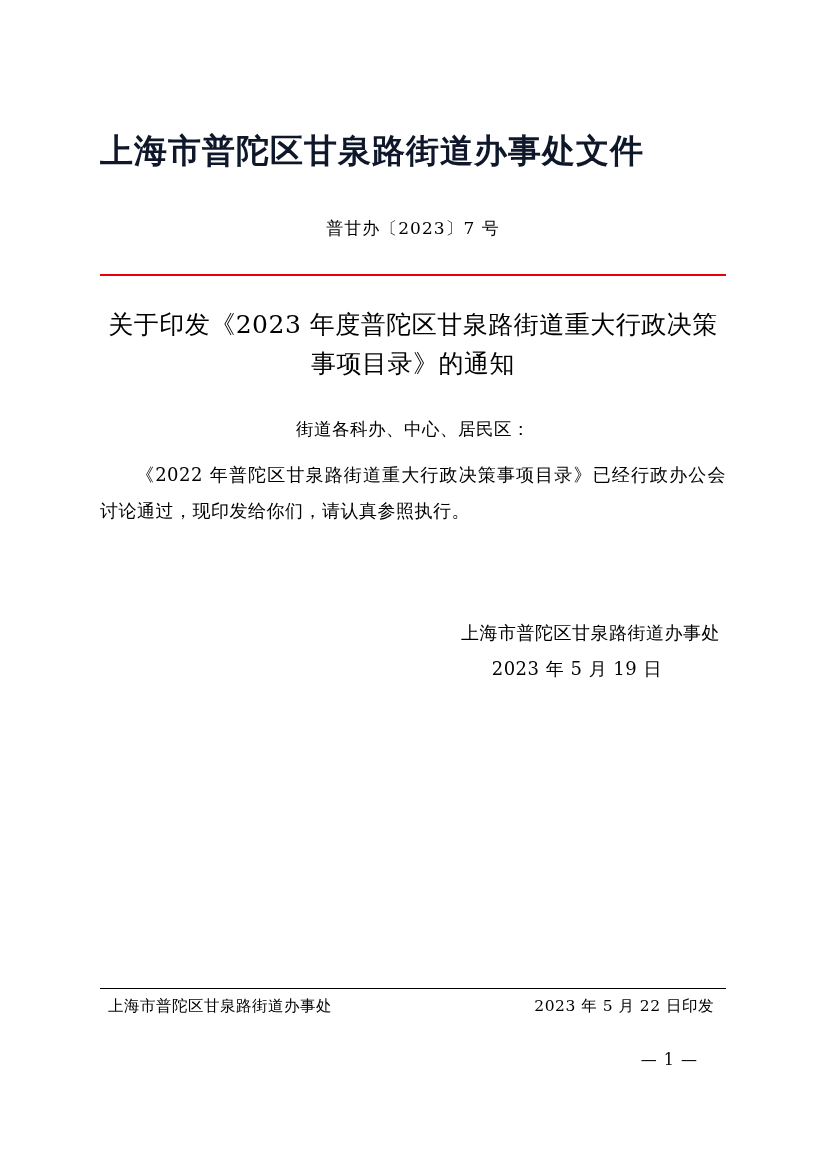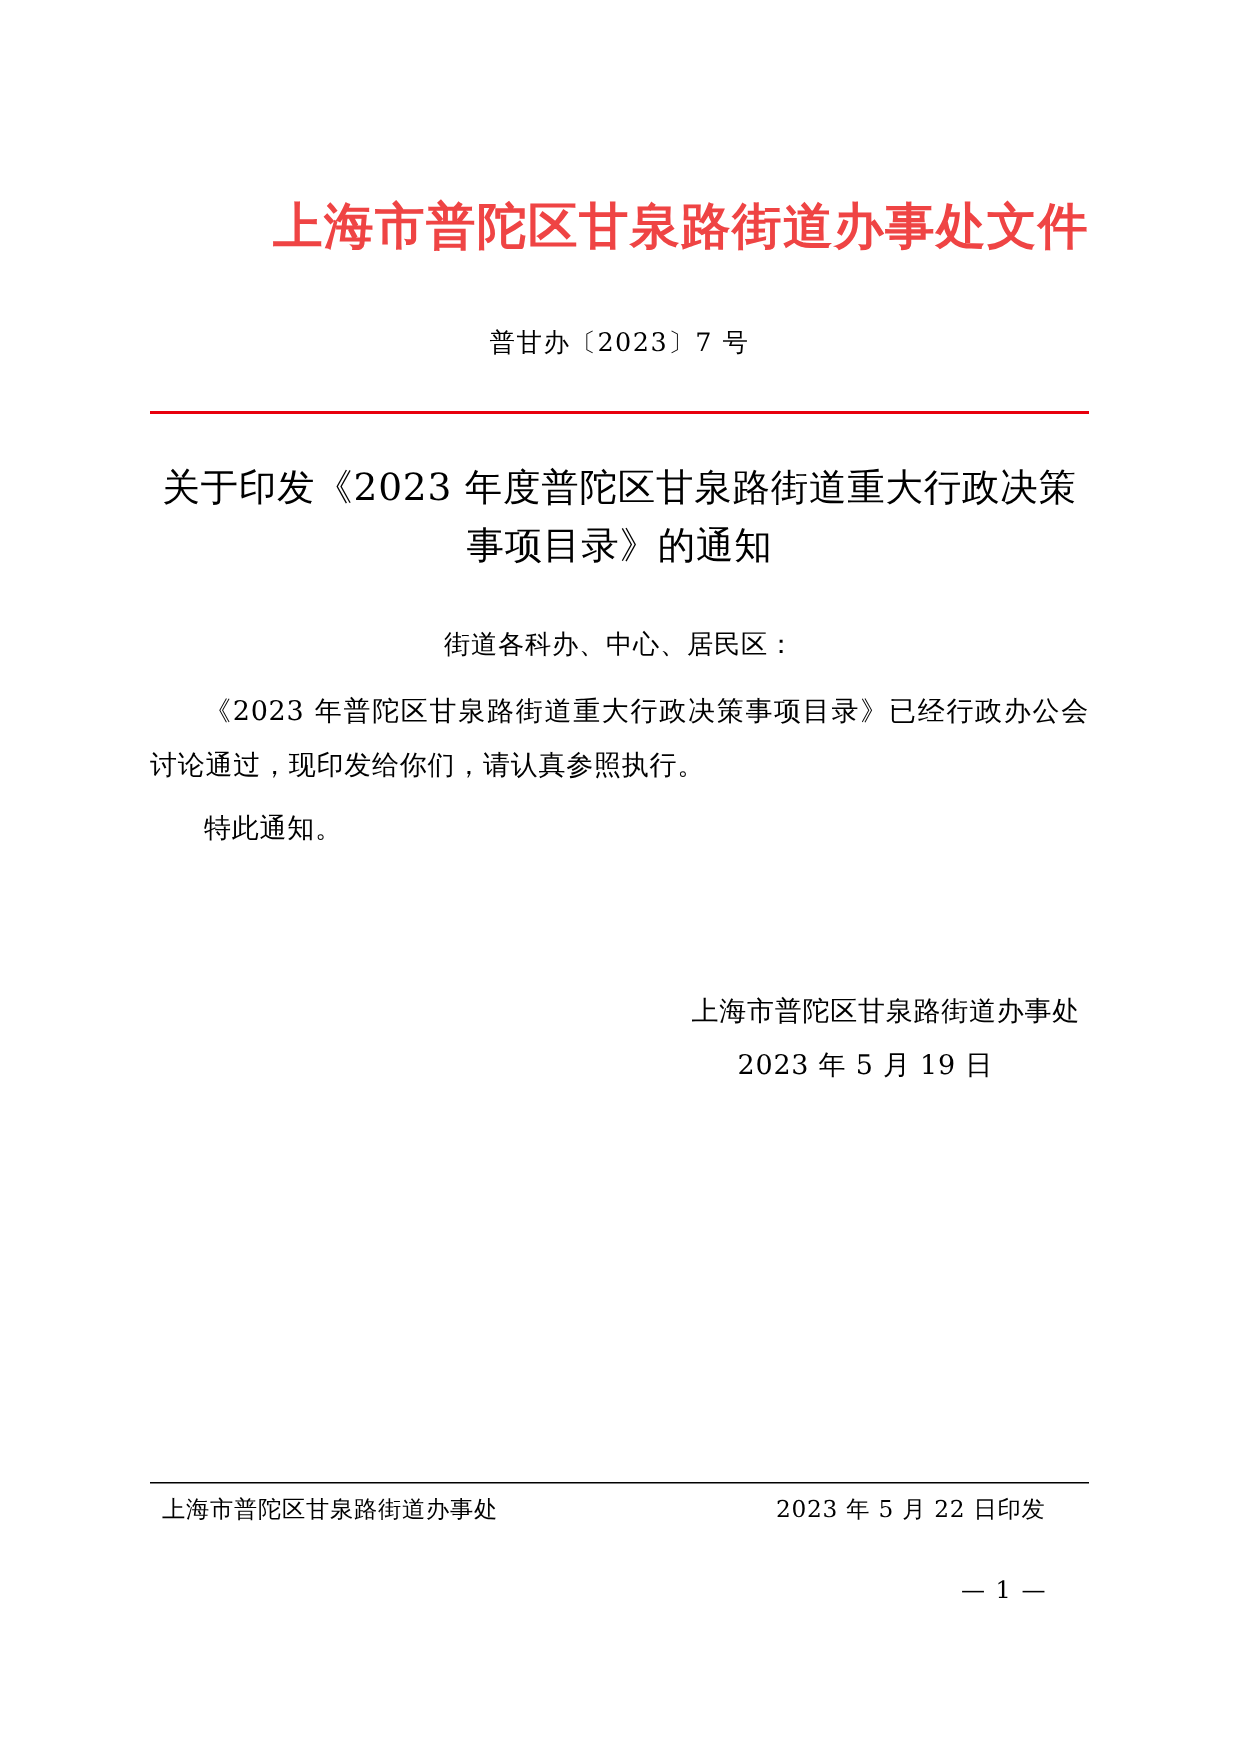--- a/index.html
+++ b/index.html
@@ -24,22 +24,22 @@
     position: absolute;
     left: 100px;
     top: 0;
     width: 626px;
     height: 1169px;
   }
 
   
   .masthead {
     margin-top: 130px;
-    text-align: right;
-    color: #ef4444;
+    text-align: left;
+    color: #0f172a;
     font-family: "DejaVu Sans", "Liberation Sans", sans-serif;
     font-weight: bold;
     font-size: 33px;
     letter-spacing: 1px;
     line-height: 1.3;
   }
 
   
   .doc-number {
     margin-top: 44px;
@@ -123,21 +123,21 @@
     letter-spacing: 0.5px;
   }
   .footer-left {
     position: absolute;
     left: 8px;
     top: 0;
     white-space: nowrap;
   }
   .footer-right {
     position: absolute;
-    right: 29px;
+    right: 12px;
     top: 0;
     white-space: nowrap;
   }
   .page-number {
     position: absolute;
     left: 0;
     top: 1050px;
     width: 626px;
     text-align: right;
     padding-right: 28px;
@@ -155,23 +155,22 @@
     <div class="masthead">上海市普陀区甘泉路街道办事处文件</div>
 
     <div class="doc-number">普甘办〔2023〕7 号</div>
 
     <div class="red-rule"></div>
 
     <div class="doc-title">关于印发《2023 年度普陀区甘泉路街道重大行政决策事项目录》的通知</div>
 
     <div class="addressee">街道各科办、中心、居民区：</div>
 
-    <div class="para">《2023 年普陀区甘泉路街道重大行政决策事项目录》已经行政办公会讨论通过，现印发给你们，请认真参照执行。</div>
+    <div class="para">《2022 年普陀区甘泉路街道重大行政决策事项目录》已经行政办公会讨论通过，现印发给你们，请认真参照执行。</div>
 
-    <div class="para tight">特此通知。</div>
 
 
     <div class="signature">
       <div class="sig-org">上海市普陀区甘泉路街道办事处</div>
       <div class="sig-date">2023 年 5 月 19 日</div>
     </div>
 
     <div class="footer-rule"></div>
 
     <div class="footer">

